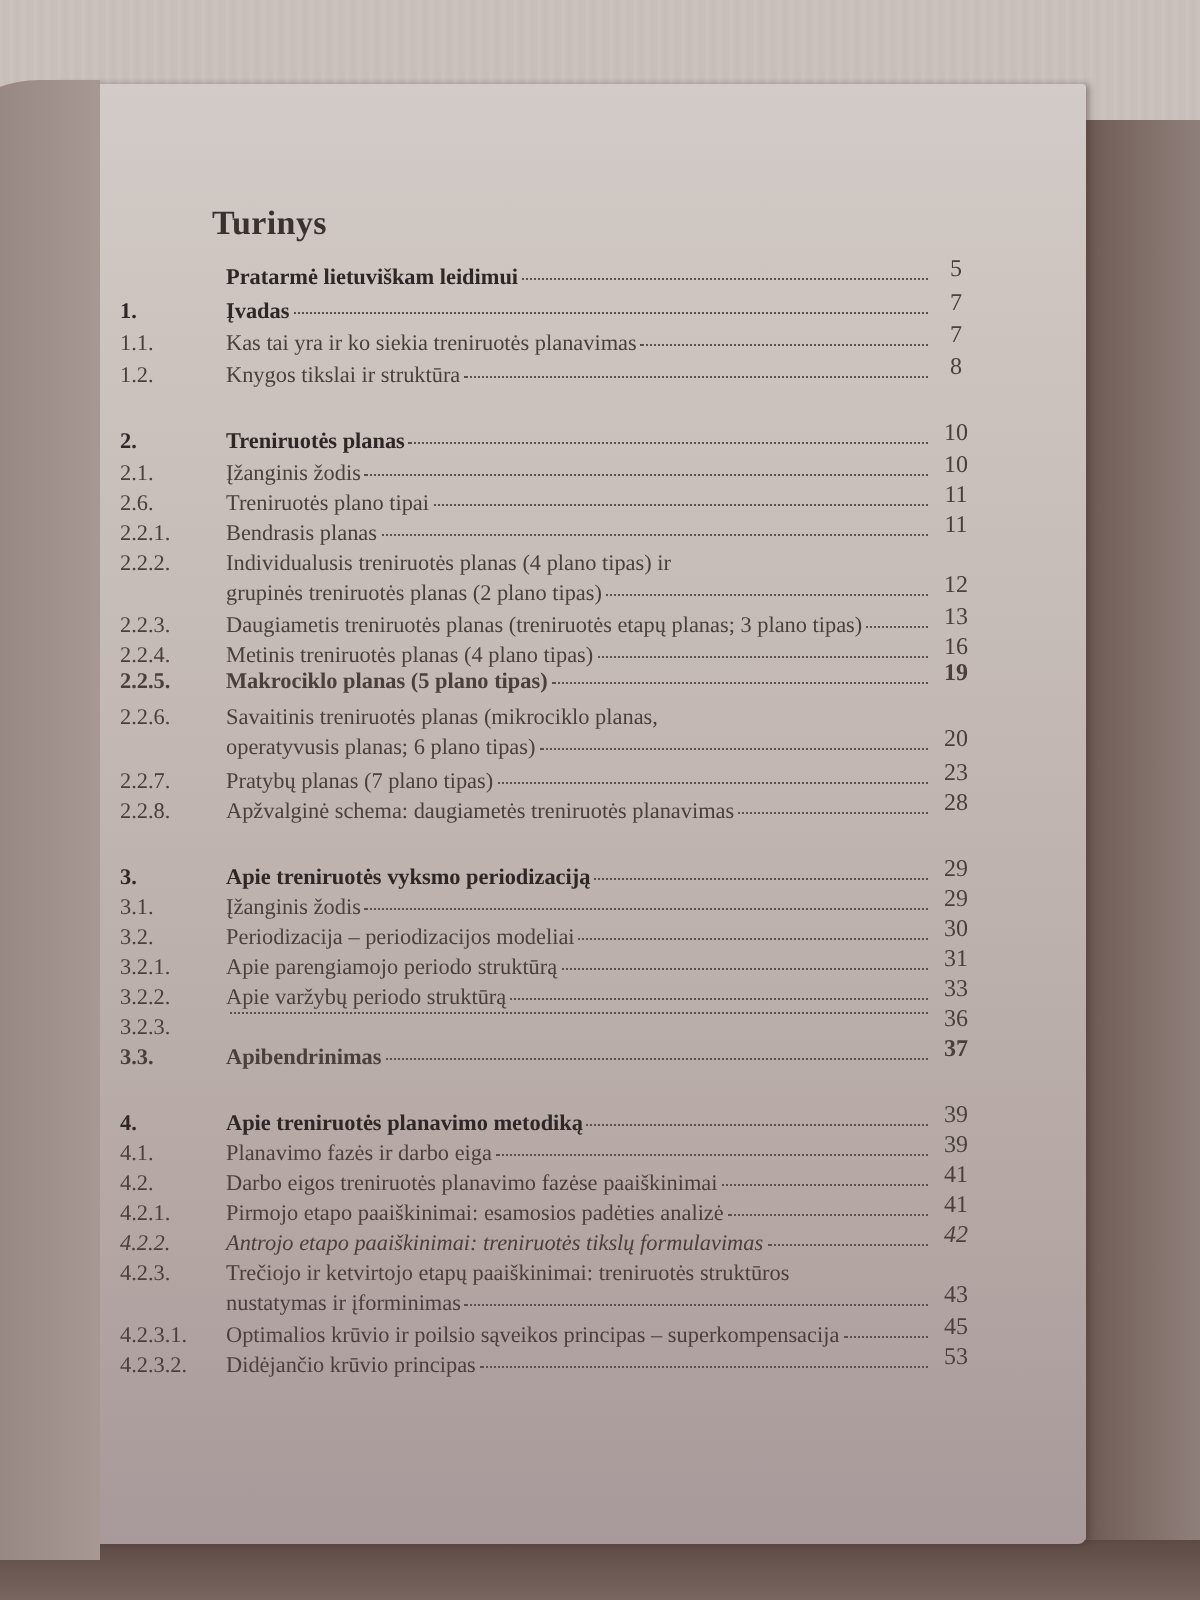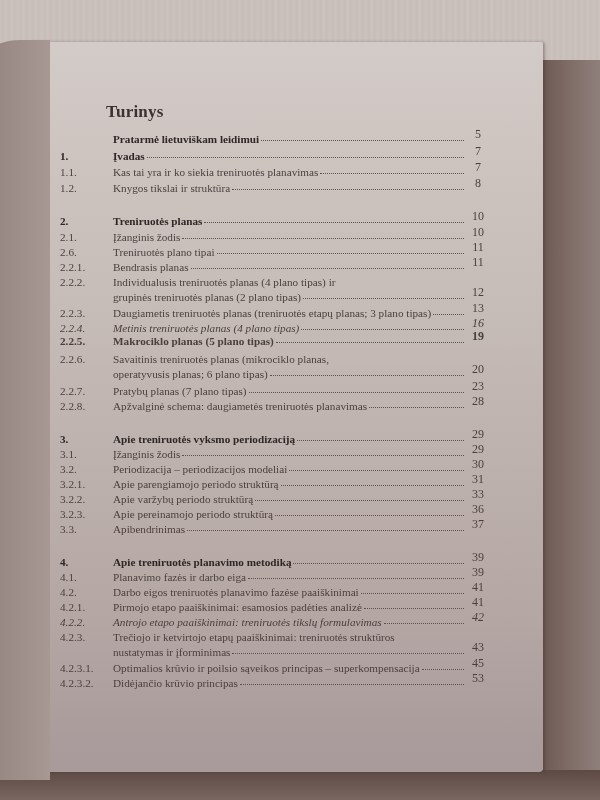--- a/index.html
+++ b/index.html
@@ -146,21 +146,21 @@
         <span class="page-num">12</span>
       </div>
       <div class="row" style="top: 306px;">
         <span class="num">2.2.3.</span>
         <span class="label-wrap">
           <span class="label">Daugiametis treniruotės planas (treniruotės etapų planas; 3 plano tipas)</span>
           <span class="leader"></span>
         </span>
         <span class="page-num">13</span>
       </div>
-      <div class="row" style="top: 321px; font-style: italic;">
+      <div class="row" style="top: 321px;">
         <span class="num">2.2.4.</span>
         <span class="label-wrap">
           <span class="label">Metinis treniruotės planas (4 plano tipas)</span>
           <span class="leader"></span>
         </span>
         <span class="page-num">16</span>
       </div>
       <div class="row" style="top: 334px; font-weight: bold;">
         <span class="num">2.2.5.</span>
         <span class="label-wrap">
@@ -235,26 +235,25 @@
         <span class="num">3.2.2.</span>
         <span class="label-wrap">
           <span class="label">Apie varžybų periodo struktūrą</span>
           <span class="leader"></span>
         </span>
         <span class="page-num">33</span>
       </div>
       <div class="row" style="top: 507px;">
         <span class="num">3.2.3.</span>
         <span class="label-wrap">
-          <span class="label">Apie pereinamojo periodo struktūrą</span>
           <span class="leader"></span>
         </span>
         <span class="page-num">36</span>
       </div>
-      <div class="row" style="top: 522px;">
+      <div class="row" style="top: 522px; font-weight: bold;">
         <span class="num">3.3.</span>
         <span class="label-wrap">
           <span class="label">Apibendrinimas</span>
           <span class="leader"></span>
         </span>
         <span class="page-num">37</span>
       </div>
       <div class="row bold" style="top: 555px;">
         <span class="num">4.</span>
         <span class="label-wrap">

